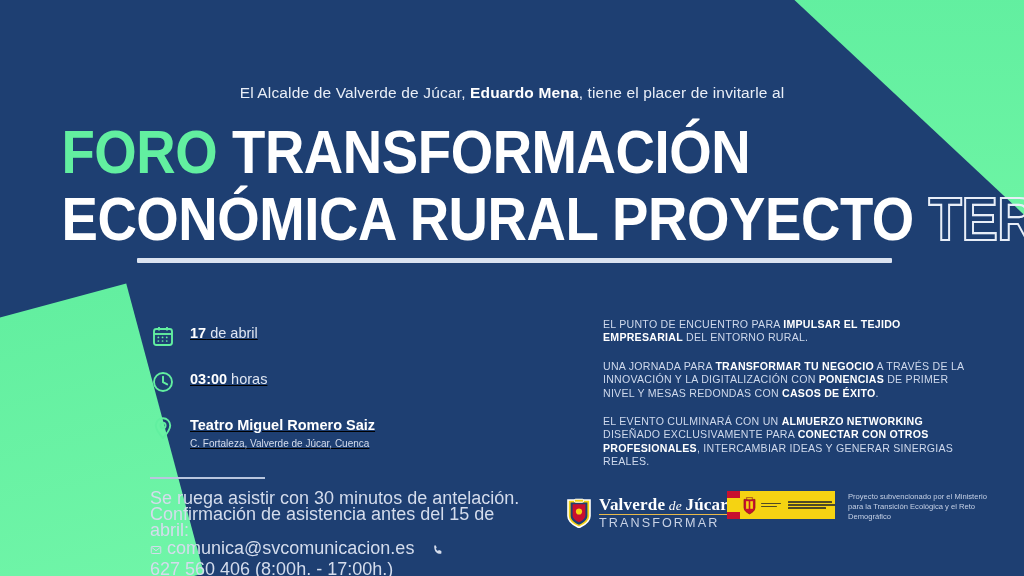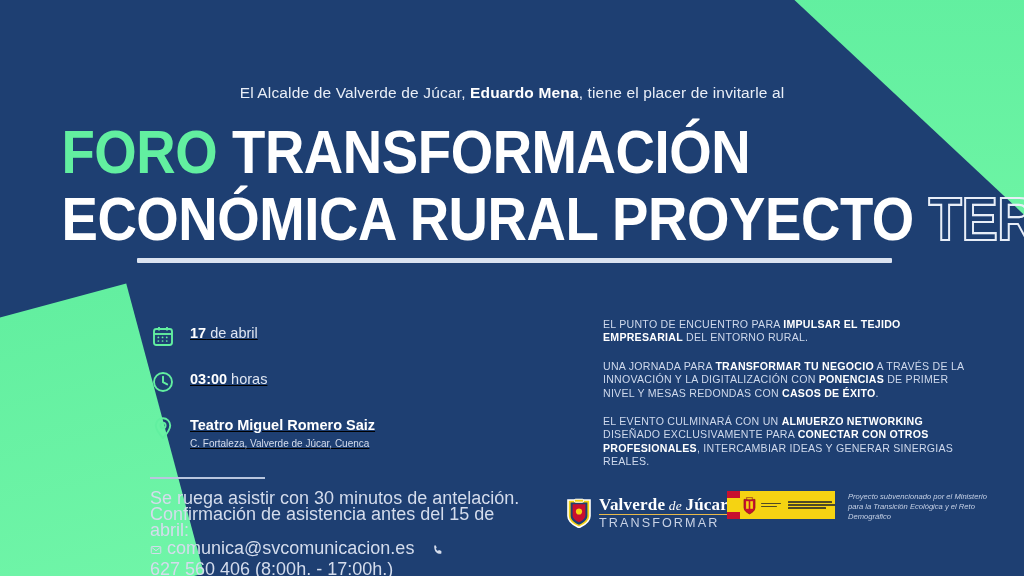--- a/index.html
+++ b/index.html
@@ -113,21 +113,21 @@
   .gov-flag{width:13px;height:28px;flex:0 0 13px;position:relative;background:#f5d312;}
   .gov-flag .r1,.gov-flag .r2{position:absolute;left:0;width:13px;height:7px;background:#c8102e;}
   .gov-flag .r1{top:0;}
   .gov-flag .r2{bottom:0;}
   .gov-crest{width:15px;height:19px;margin:0 4px 0 2px;flex:0 0 15px;}
   .gov-words{display:flex;gap:7px;align-items:center;}
   .gov-col{display:flex;flex-direction:column;gap:1.4px;}
   .gov-l{height:1.6px;background:#2b2b2b;opacity:.82;border-radius:.5px;}
   .logo-note{
     position:absolute;left:848px;top:492px;width:168px;
-    font-size:7.6px;line-height:10.2px;color:#c6d1e6;font-style:italic;
+    font-size:7.6px;line-height:10.2px;color:#c6d1e6;
   }
 </style>
 </head>
 <body>
 
 <div class="canvas">
 
   <div class="shape shape-tr"></div>
   <div class="shape shape-bl"></div>
 

